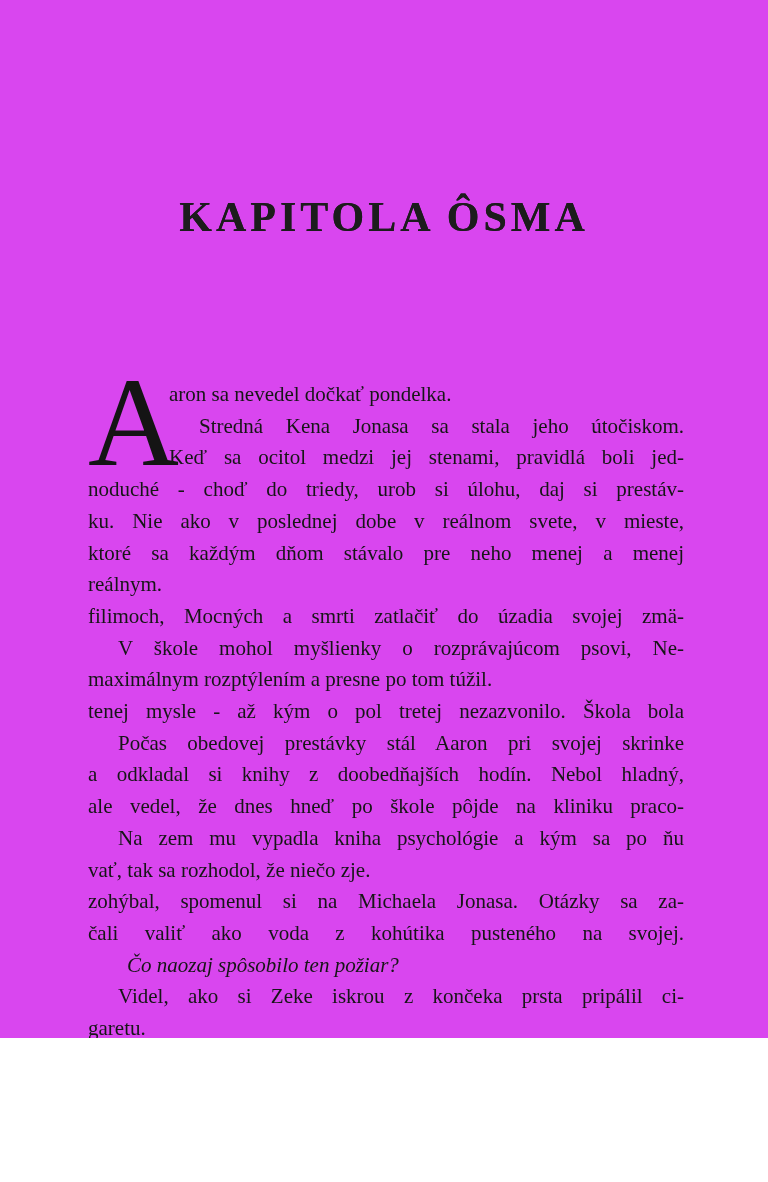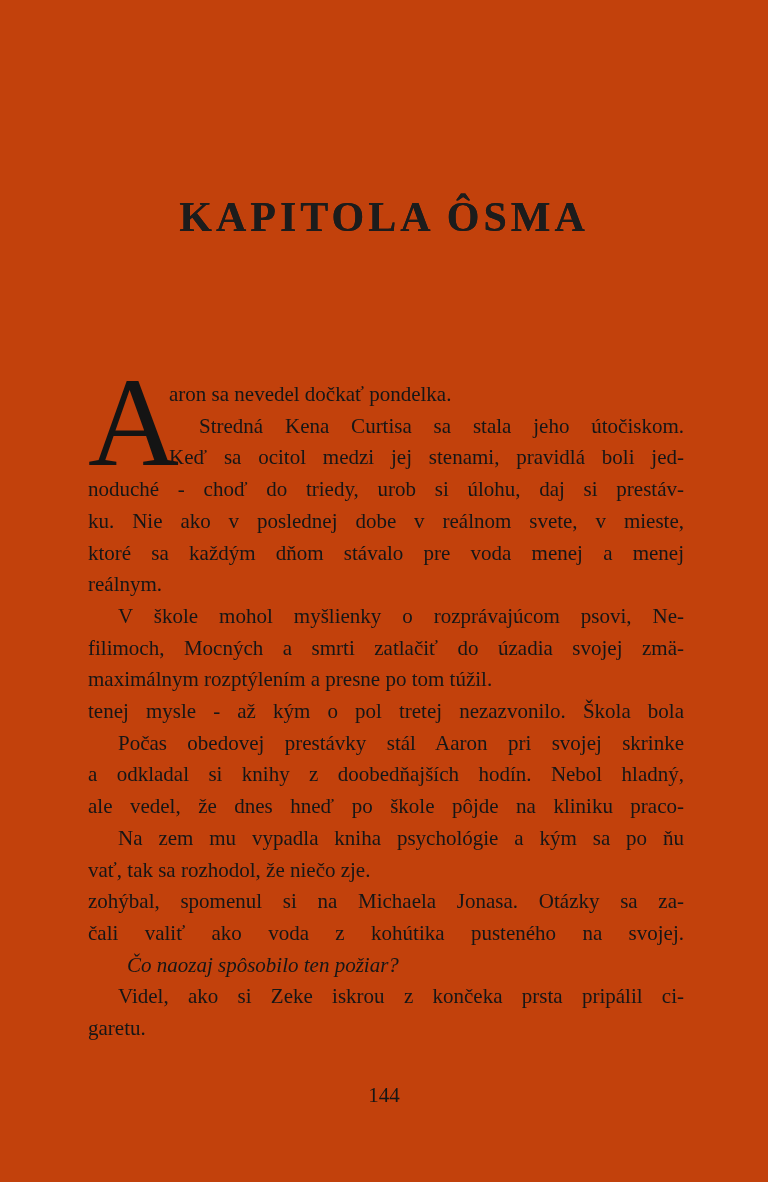--- a/index.html
+++ b/index.html
@@ -3,22 +3,22 @@
 <meta charset="utf-8">
 <style>
   html, body {
     margin: 0;
     padding: 0;
     background: #ffffff;
   }
   .page {
     position: relative;
     width: 768px;
-    height: 1182px;
-    background: #c2410c;
+    height: 1038px;
+    background: #d946ef;
     color: #161616;
     font-family: "Liberation Serif", serif;
     overflow: hidden;
   }
   .chapter-title {
     position: absolute;
     top: 193px;
     left: 0;
     width: 100%;
     text-align: center;
@@ -78,28 +78,28 @@
 <body>
 
 <div class="page">
 
   <div class="chapter-title">KAPITOLA ÔSMA</div>
 
   <div class="body-text">
     <span class="dropcap">A</span>
 
     <div class="line end">aron sa nevedel dočkať pondelka.</div>
-    <div class="line indent">Stredná Kena Curtisa sa stala jeho útočiskom.</div>
+    <div class="line indent">Stredná Kena Jonasa sa stala jeho útočiskom.</div>
     <div class="line">Keď sa ocitol medzi jej stenami, pravidlá boli jed-</div>
     <div class="line">noduché - choď do triedy, urob si úlohu, daj si prestáv-</div>
     <div class="line">ku. Nie ako v poslednej dobe v reálnom svete, v mieste,</div>
-    <div class="line">ktoré sa každým dňom stávalo pre voda menej a menej</div>
+    <div class="line">ktoré sa každým dňom stávalo pre neho menej a menej</div>
     <div class="line end">reálnym.</div>
+    <div class="line">filimoch, Mocných a smrti zatlačiť do úzadia svojej zmä-</div>
     <div class="line indent">V škole mohol myšlienky o rozprávajúcom psovi, Ne-</div>
-    <div class="line">filimoch, Mocných a smrti zatlačiť do úzadia svojej zmä-</div>
     <div class="line end">maximálnym rozptýlením a presne po tom túžil.</div>
     <div class="line">tenej mysle - až kým o pol tretej nezazvonilo. Škola bola</div>
     <div class="line indent">Počas obedovej prestávky stál Aaron pri svojej skrinke</div>
     <div class="line">a odkladal si knihy z doobedňajších hodín. Nebol hladný,</div>
     <div class="line">ale vedel, že dnes hneď po škole pôjde na kliniku praco-</div>
     <div class="line indent">Na zem mu vypadla kniha psychológie a kým sa po ňu</div>
     <div class="line end">vať, tak sa rozhodol, že niečo zje.</div>
     <div class="line">zohýbal, spomenul si na Michaela Jonasa. Otázky sa za-</div>
     <div class="line">čali valiť ako voda z kohútika pusteného na svojej.</div>
     <div class="line end italic">Čo naozaj spôsobilo ten požiar?</div>

